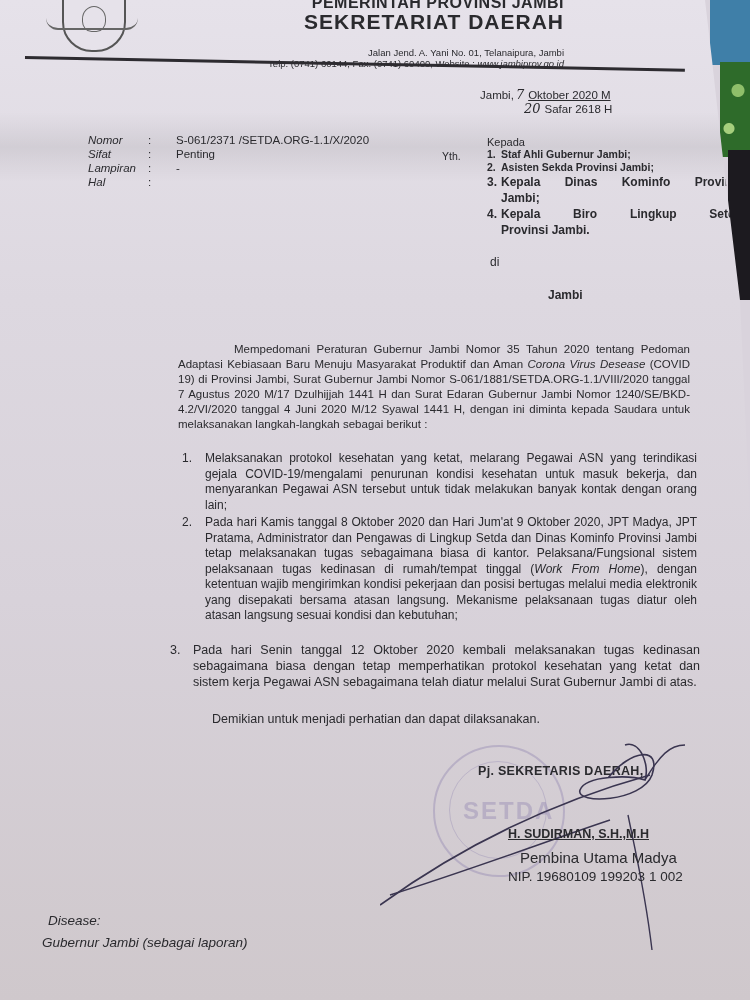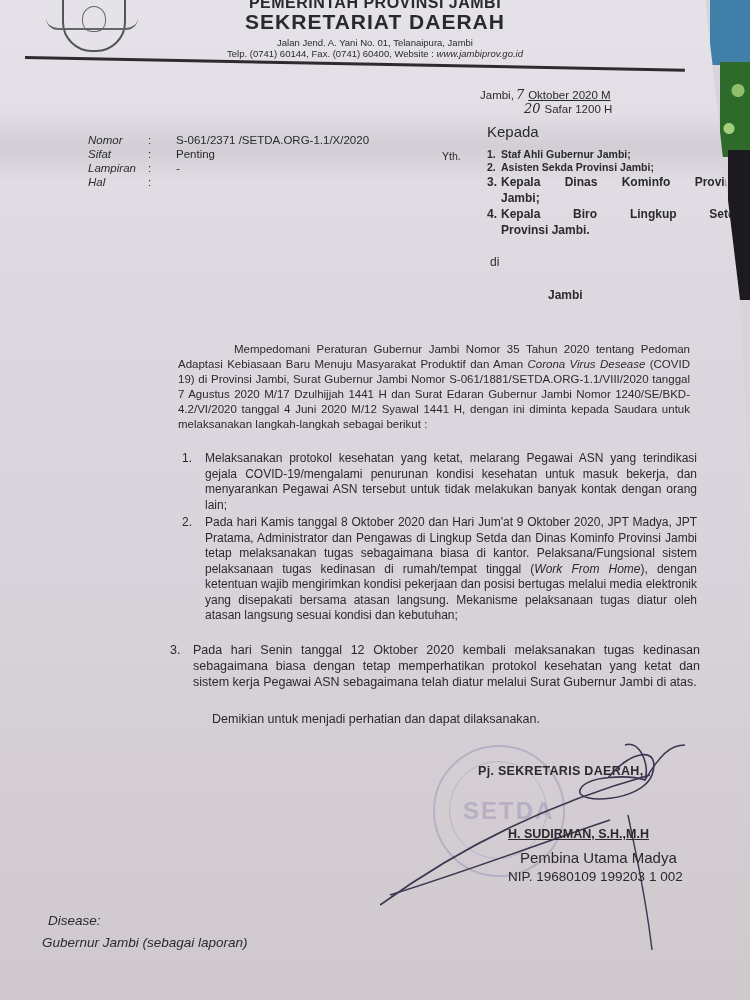--- a/index.html
+++ b/index.html
@@ -27,42 +27,42 @@
     background: linear-gradient(180deg, rgba(0,0,0,0.0), rgba(0,0,0,0.07), rgba(0,0,0,0.0));
   }
 
   .logo {
     position: absolute; left: 62px; top: -14px; width: 60px; height: 62px;
     border: 2px solid #555; border-radius: 6px 6px 30px 30px; background: #e6e2ea;
   }
   .logo .ribbon { position: absolute; left: -18px; top: 30px; width: 92px; height: 10px; border-bottom: 2px solid #666; border-radius: 0 0 40px 40px; }
   .logo .inner { position: absolute; left: 18px; top: 18px; width: 22px; height: 24px; border: 1px solid #666; border-radius: 50% 50% 40% 40%; }
 
-  .hdr { position: absolute; left: 195px; top: 0; width: 360px; text-align: center; }
+  .hdr { position: absolute; left: 204px; top: 0; width: 360px; text-align: right; }
   .hdr .l1 { font-size: 16px; font-weight: bold; letter-spacing: 0.5px; margin-top: -6px; }
   .hdr .l2 { font-size: 21px; font-weight: bold; letter-spacing: 1px; margin-top: -2px; }
-  .hdr .l3 { font-size: 9.5px; margin-top: 3px; }
+  .hdr .l3 { font-size: 9.5px; margin-top: 13px; }
   .hdr .l4 { font-size: 9.5px; }
   .hdr .l4 i { font-style: italic; }
   .rule { position: absolute; left: 25px; top: 56px; width: 660px; height: 3px; background: #2d2b30; transform: rotate(1.1deg); transform-origin: left; }
 
   .date { position: absolute; left: 480px; top: 88px; font-size: 11.5px; line-height: 14px; }
   .date .hand { font-family: "DejaVu Serif", serif; font-style: italic; font-size: 13px; margin: 0 4px 0 2px; }
   .date .u { text-decoration: underline; }
   .date .r2 { padding-left: 42px; }
 
   .meta { position: absolute; left: 88px; top: 133px; font-size: 11.5px; line-height: 14px; }
   .meta .row { display: flex; }
   .meta .k { width: 60px; font-style: italic; }
   .meta .c { width: 28px; }
   .meta .v { width: 270px; }
   .meta .hal-v { font-weight: bold; font-size: 11.5px; text-align: justify; text-align-last: left; }
   .meta .hal-v .first { font-size: 10px; letter-spacing: 0.5px; }
 
-  .kepada { position: absolute; left: 487px; top: 123px; font-size: 15px; }
+  .kepada { position: absolute; left: 487px; top: 136px; font-size: 11px; }
   .yth { position: absolute; left: 442px; top: 150px; font-size: 10.5px; }
   .recipients { position: absolute; left: 487px; top: 148px; width: 255px; font-weight: bold; font-size: 10.5px; line-height: 13px; }
   .recipients .big { font-size: 12px; line-height: 16px; }
   .recipients .item { display: flex; text-align: justify; text-align-last: justify; }
   .recipients .item .n { width: 14px; flex: none; }
   .recipients .cont { padding-left: 14px; text-align-last: left; }
   .di { position: absolute; left: 490px; top: 255px; font-size: 12px; }
   .jambi { position: absolute; left: 548px; top: 288px; font-size: 12px; font-weight: bold; }
 
   .body { position: absolute; left: 178px; top: 342px; width: 512px; font-size: 11.5px; line-height: 15px; text-align: justify; }
@@ -109,21 +109,21 @@
   <div class="hdr">
     <div class="l1">PEMERINTAH PROVINSI JAMBI</div>
     <div class="l2">SEKRETARIAT DAERAH</div>
     <div class="l3">Jalan Jend. A. Yani No. 01, Telanaipura, Jambi</div>
     <div class="l4"><span>Telp. (0741) 60144, Fax. (0741) 60400, Website : </span><i>www.jambiprov.go.id</i></div>
   </div>
   <div class="rule"></div>
 
   <div class="date">
     <div><span>Jambi,</span><span class="hand">7</span><span class="u">Oktober 2020 M</span></div>
-    <div class="r2"><span class="hand">20</span><span>Safar 1200 H</span></div>
+    <div class="r2"><span class="hand">20</span><span>Safar 2618 H</span></div>
   </div>
 
   <div class="meta">
     <div class="row">
       <span class="k">Nomor</span>
       <span class="c">:</span>
       <span class="v">S-061/2371 /SETDA.ORG-1.1/X/2020</span>
     </div>
     <div class="row">
       <span class="k">Sifat</span>

